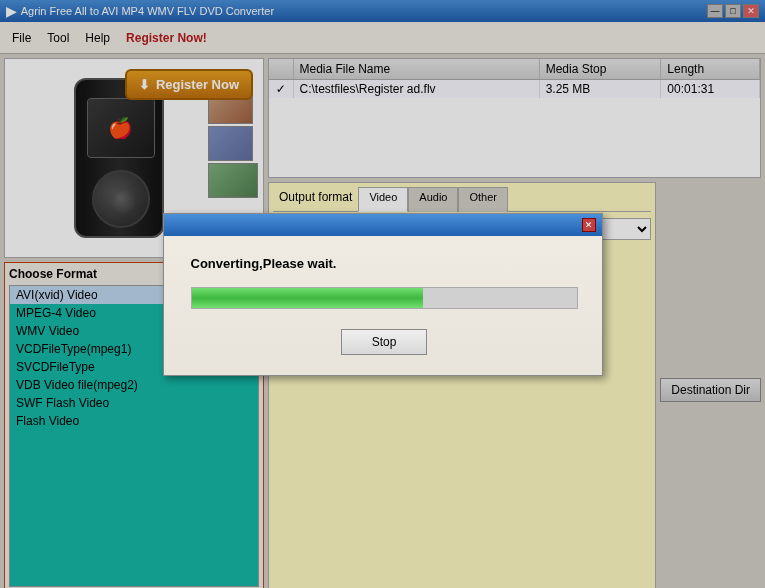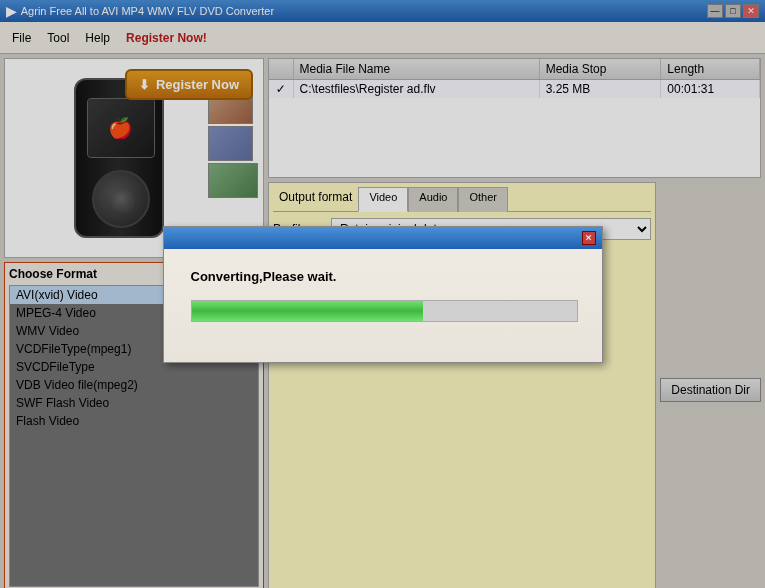--- a/index.html
+++ b/index.html
@@ -193,21 +193,21 @@
       flex: 1;
       padding: 4px;
     }
     .format-title {
       font-weight: bold;
       font-size: 12px;
       margin-bottom: 4px;
       color: #000;
     }
     .format-list {
-      background: #737373;
+      background: #14b8a6;
       border: 1px solid #999;
       height: calc(100% - 20px);
       overflow-y: auto;
     }
     .format-list-item {
       padding: 2px 6px;
       cursor: pointer;
       font-size: 12px;
     }
     .format-list-item:hover,
@@ -535,15 +535,18 @@
   <div class="modal">
     <div class="modal-titlebar">
       <span class="modal-title-text"></span>
       <div class="modal-close-btn">✕</div>
     </div>
     <div class="modal-body">
       <div class="converting-text">Converting,Please wait.</div>
       <div class="progress-bar-container">
         <div class="progress-bar-fill"></div>
       </div>
+      <div class="modal-buttons">
+        <button class="stop-btn">Stop</button>
+      </div>
     </div>
   </div>
 </div>
 
 </body></html>

